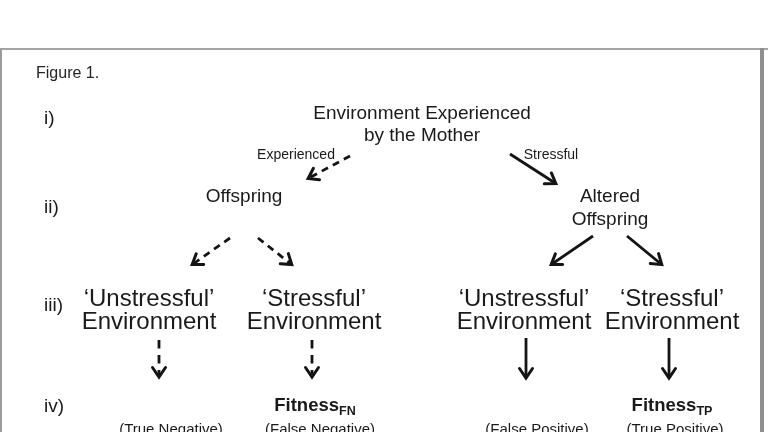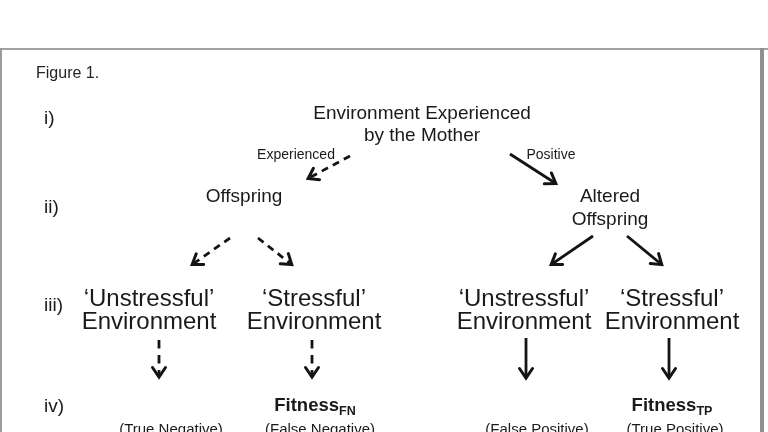--- a/index.html
+++ b/index.html
@@ -85,21 +85,21 @@
   <div class="txt numeral n-ii">ii)</div>
   <div class="txt numeral n-iii">iii)</div>
   <div class="txt numeral n-iv">iv)</div>
 
   <div class="txt ctr title">
     <div>Environment Experienced</div>
     <div>by the Mother</div>
   </div>
 
   <div class="txt ctr branch-label branch-unstressful">Experienced</div>
-  <div class="txt ctr branch-label branch-stressful">Positive</div>
+  <div class="txt ctr branch-label branch-stressful">Stressful</div>
 
   <div class="txt ctr offspring offspring-unaltered">
     <div>Offspring</div>
   </div>
   <div class="txt ctr offspring offspring-altered">
     <div>Altered</div>
     <div>Offspring</div>
   </div>
 
   <div class="txt ctr env env-1">

